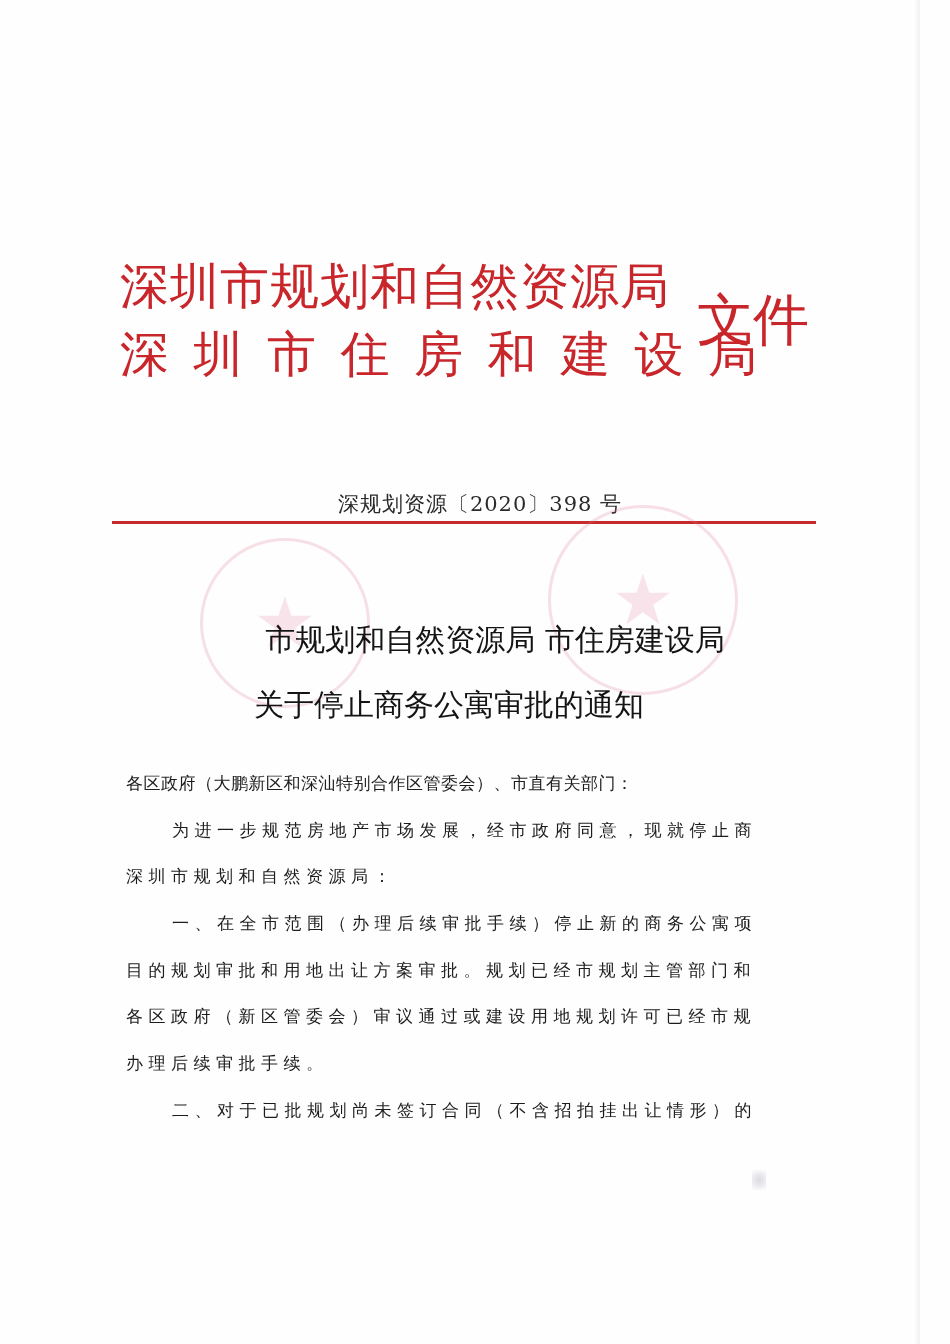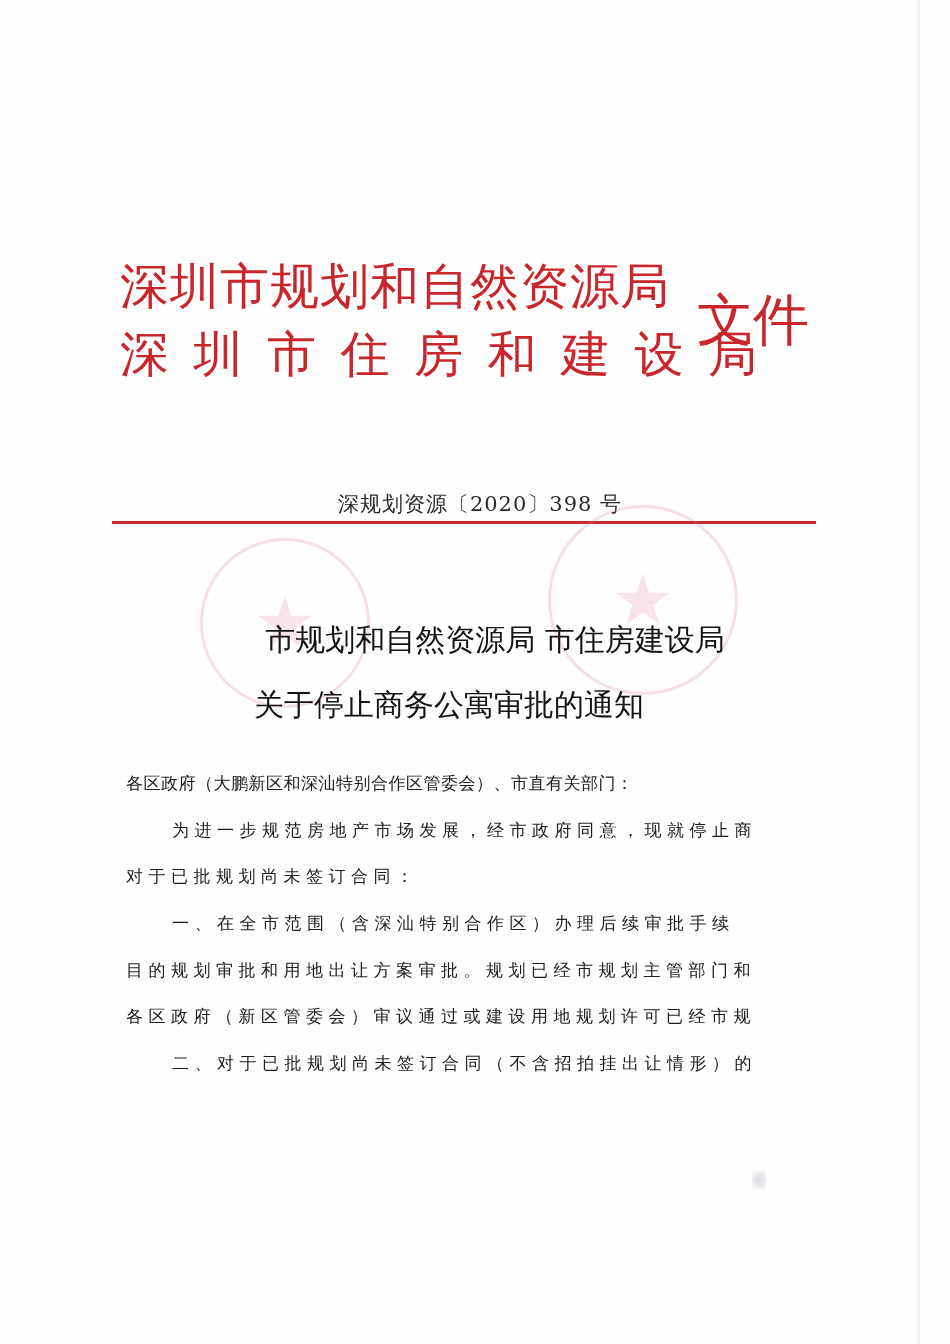--- a/index.html
+++ b/index.html
@@ -155,22 +155,23 @@
   </div>
 
   <div class="title">
     <span class="t1">市规划和自然资源局  市住房建设局</span>
     <span class="t2">关于停止商务公寓审批的通知</span>
   </div>
 
   <div class="body">
     <span class="line tight">各区政府（大鹏新区和深汕特别合作区管委会）、市直有关部门：</span>
     <span class="line wide indent">为进一步规范房地产市场发展，经市政府同意，现就停止商</span>
-    <span class="line wide">对于已批规划尚未签订合同：</span>
-    <span class="line wide indent">一、在全市范围（含深汕特别合作区）办理后续审批手续</span>
+    <span class="line wide">深圳市规划和自然资源局：</span>
+    <span class="line wide indent">一、在全市范围（办理后续审批手续）停止新的商务公寓项</span>
     <span class="line wide">目的规划审批和用地出让方案审批。规划已经市规划主管部门和</span>
     <span class="line wide">各区政府（新区管委会）审议通过或建设用地规划许可已经市规</span>
+    <span class="line wide">办理后续审批手续。</span>
     <span class="line wide indent">二、对于已批规划尚未签订合同（不含招拍挂出让情形）的</span>
   </div>
 
   <div class="speck"></div>
   <div class="edge-shadow"></div>
 </div>
 
 </body></html>

